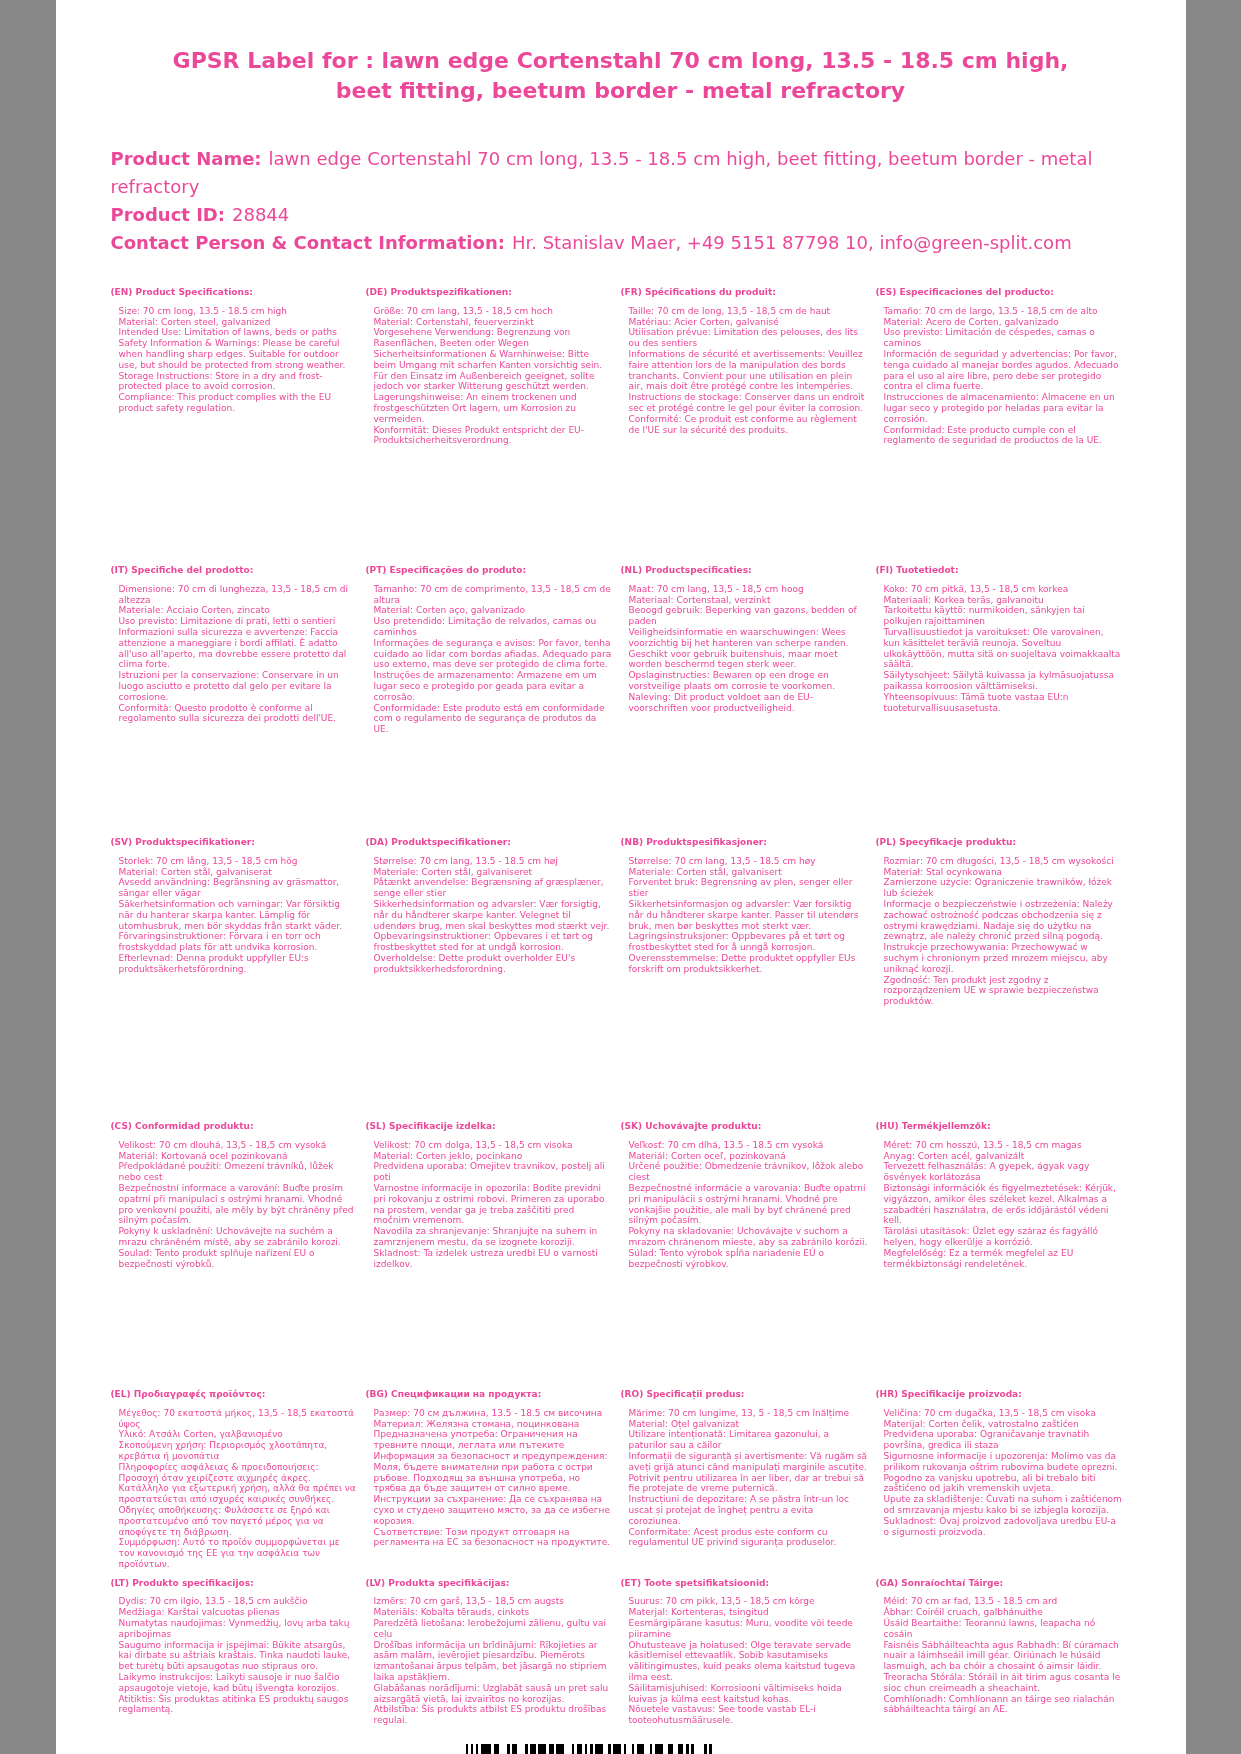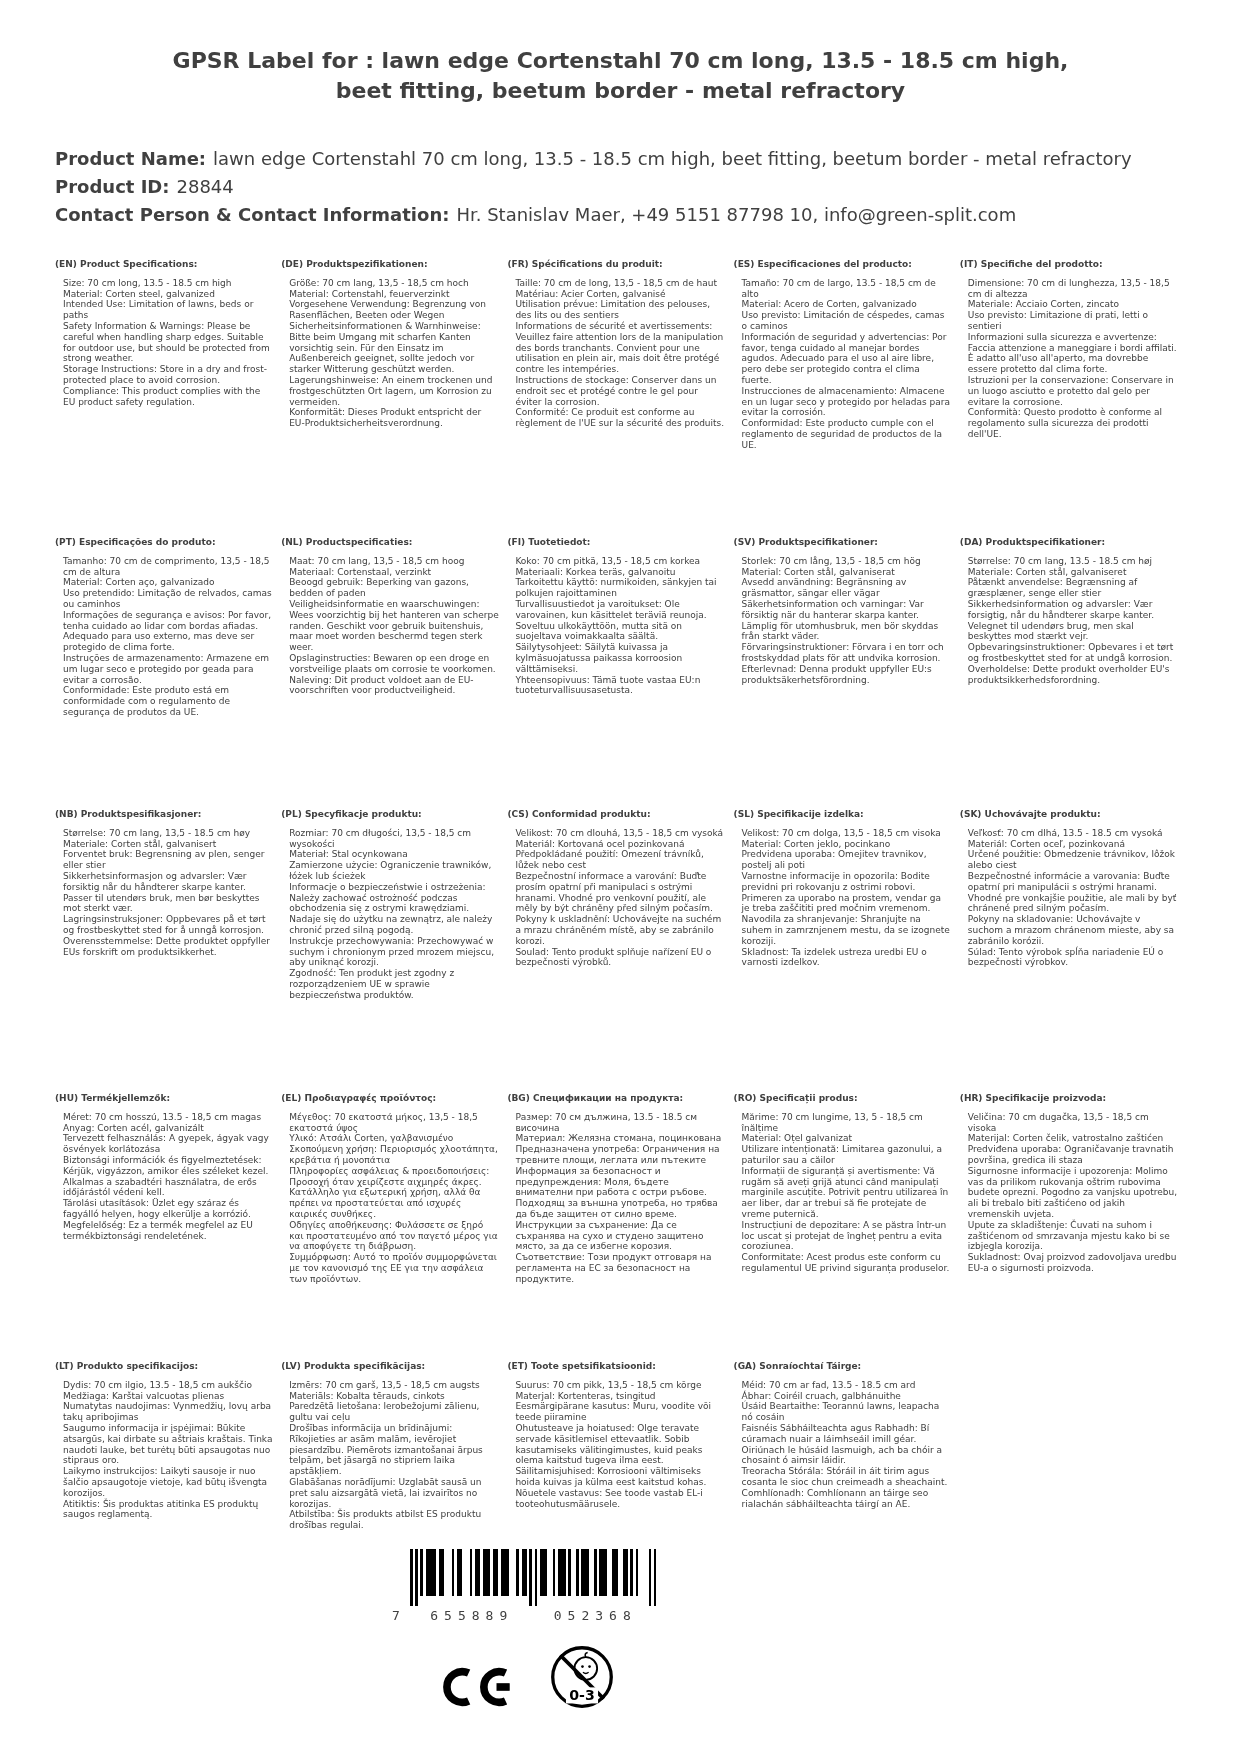--- a/index.html
+++ b/index.html
@@ -1,31 +1,31 @@
 <!DOCTYPE html>
 <html><head>
 <meta charset="utf-8">
 <style>
   html,body{margin:0;padding:0;background:#888;}
   .page{
-    width:1241px;height:1754px;background:#ffffff;color:#404040;
+    width:1130px;height:1754px;background:#ffffff;color:#ec4899;
     font-family:"DejaVu Sans","Liberation Sans",sans-serif;
     position:relative;margin:0 auto;overflow:hidden;box-sizing:border-box;
   }
   .title{
     padding-top:46px;margin:0 auto;width:900px;text-align:center;
     font-size:22px;line-height:1.35;font-weight:bold;
   }
   .product-info{margin:40px 55px 0;font-size:18px;line-height:1.55;}
   .info-row{display:block;}
   .info-label{font-weight:bold;margin-right:7px;}
   .info-value{font-weight:normal;}
   .lang-grid{
     margin:30px 55px 0;display:grid;
-    grid-template-columns:repeat(5,1fr);
+    grid-template-columns:repeat(4,1fr);
     grid-template-rows:278px 272px 284px 268px;
   }
   .lang-block{font-size:9px;line-height:1.2;overflow:hidden;}
   .lang-heading{font-size:9px;font-weight:bold;margin:0 0 1px 0;}
   .lang-body{margin:8px;white-space:pre-line;}
   .footer{margin:10px 0 0 392px;width:fit-content;display:flex;flex-direction:column;}
   .barcode{position:relative;padding-left:18px;}
   .barcode-bars{display:flex;align-items:flex-start;height:58px;}
   .module{width:2.6px;height:47px;flex:0 0 auto;}
   .module.bar{background:#000;}

